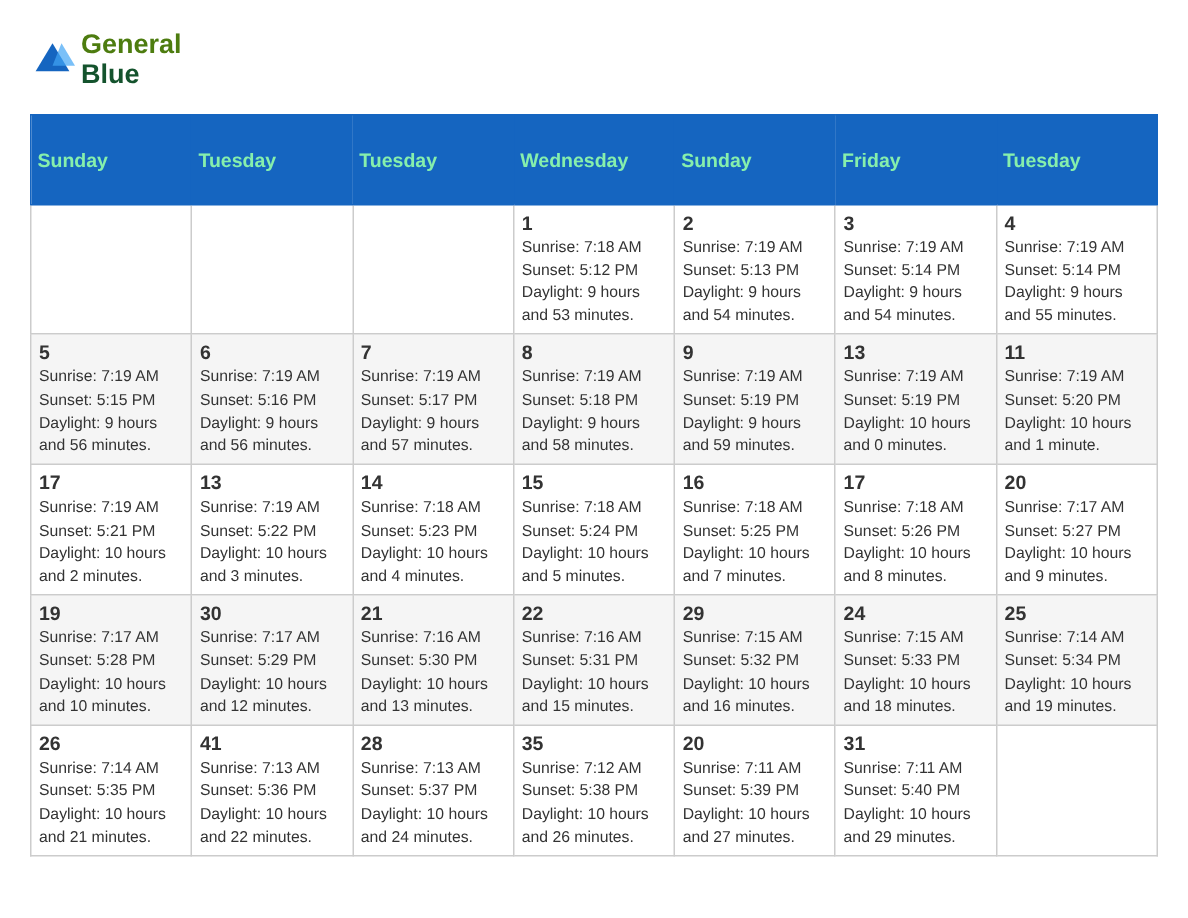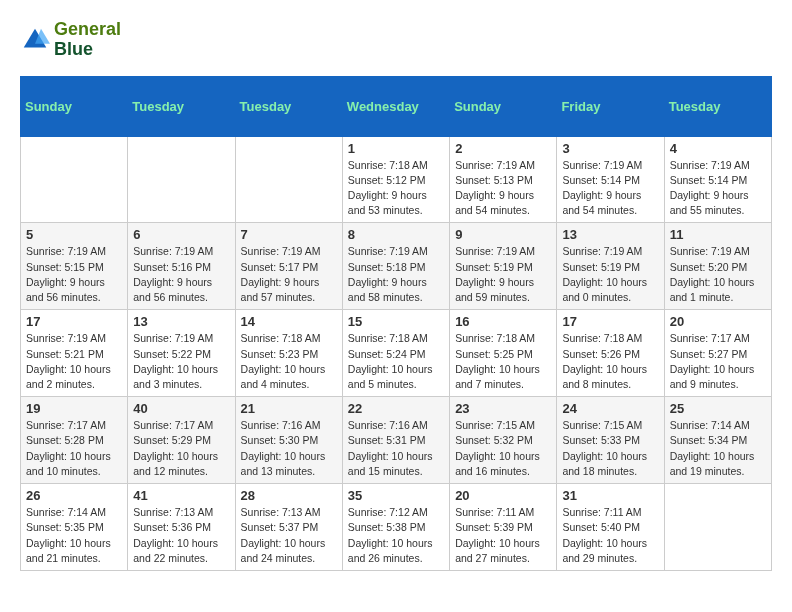--- a/index.html
+++ b/index.html
@@ -259,42 +259,42 @@
       </tr>
       <tr>
         <td>
           <div class="day-number">19</div>
           <div class="day-detail" style="white-space: pre-line;">Sunrise: 7:17 AM
 Sunset: 5:28 PM
 Daylight: 10 hours
 and 10 minutes.</div>
         </td>
         <td>
-          <div class="day-number">40</div>
+          <div class="day-number">30</div>
           <div class="day-detail" style="white-space: pre-line;">Sunrise: 7:17 AM
 Sunset: 5:29 PM
 Daylight: 10 hours
 and 12 minutes.</div>
         </td>
         <td>
           <div class="day-number">21</div>
           <div class="day-detail" style="white-space: pre-line;">Sunrise: 7:16 AM
 Sunset: 5:30 PM
 Daylight: 10 hours
 and 13 minutes.</div>
         </td>
         <td>
           <div class="day-number">22</div>
           <div class="day-detail" style="white-space: pre-line;">Sunrise: 7:16 AM
 Sunset: 5:31 PM
 Daylight: 10 hours
 and 15 minutes.</div>
         </td>
         <td>
-          <div class="day-number">23</div>
+          <div class="day-number">29</div>
           <div class="day-detail" style="white-space: pre-line;">Sunrise: 7:15 AM
 Sunset: 5:32 PM
 Daylight: 10 hours
 and 16 minutes.</div>
         </td>
         <td>
           <div class="day-number">24</div>
           <div class="day-detail" style="white-space: pre-line;">Sunrise: 7:15 AM
 Sunset: 5:33 PM
 Daylight: 10 hours

